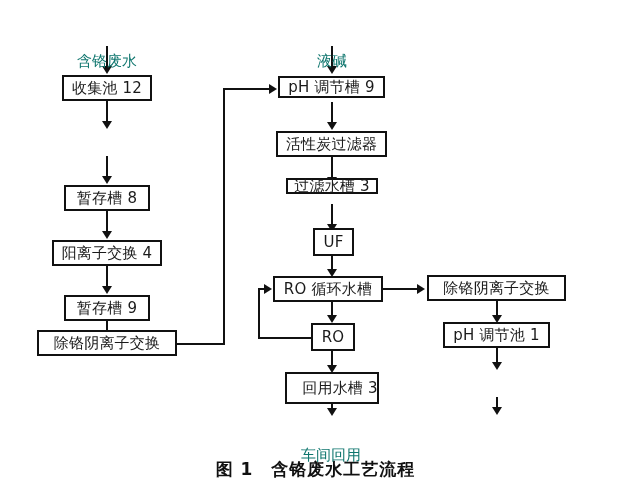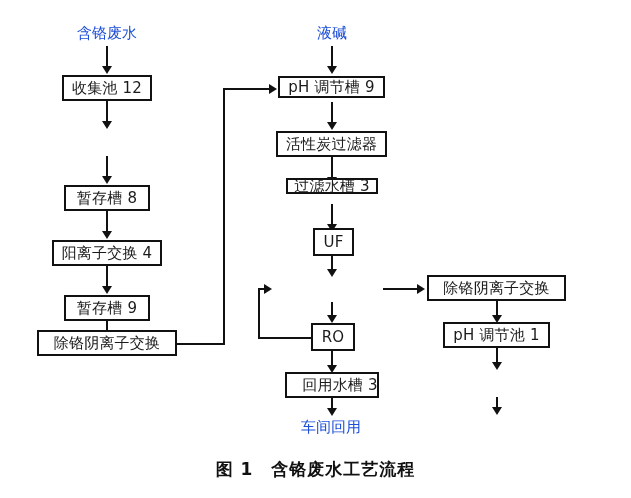--- a/index.html
+++ b/index.html
@@ -40,22 +40,23 @@
   
   .label {
     position: absolute;
     box-sizing: border-box;
     display: flex;
     align-items: center;
     justify-content: center;
     font-size: 15px;
     line-height: 1;
     white-space: nowrap;
-    color: #1d4ed8;
+    color: #0f766e;
     z-index: 3;
+    margin-top: 28px;
   }
   
   .vline {
     position: absolute;
     width: 0;
     border-left: 2px solid #111111;
     z-index: 1;
   }
   .hline {
     position: absolute;
@@ -142,34 +143,35 @@
   <div class="arrow-down" style="left:327px; top:177px;"></div>
 
   <div class="node" style="left:286px; top:178px; width:92px; height:16px;">过滤水槽 3</div>
   <div class="vline" style="left:331px; top:204px; height:21px;"></div>
   <div class="arrow-down" style="left:327px; top:224px;"></div>
 
   <div class="node small" style="left:313px; top:228px; width:41px; height:28px;">UF</div>
   <div class="vline" style="left:331px; top:256px; height:19px;"></div>
   <div class="arrow-down" style="left:327px; top:269px;"></div>
 
+  <div class="node" style="left:273px; top:276px; width:110px; height:26px;">RO 循环水槽</div>
   <div class="vline" style="left:331px; top:302px; height:19px;"></div>
   <div class="arrow-down" style="left:327px; top:315px;"></div>
 
   <div class="node small" style="left:311px; top:323px; width:44px; height:28px;">RO</div>
 
   <div class="hline" style="left:258px; top:337px; width:55px;"></div>
   <div class="vline" style="left:258px; top:288px; height:51px;"></div>
   <div class="hline" style="left:258px; top:288px; width:8px;"></div>
   <div class="arrow-right" style="left:264px; top:284px;"></div>
 
   <div class="vline" style="left:331px; top:351px; height:20px;"></div>
   <div class="arrow-down" style="left:327px; top:365px;"></div>
 
-  <div class="node" style="left:285px; top:372px; width:94px; height:26px;padding-left:16px;">回用水槽 3</div>
+  <div class="node" style="left:285px; top:372px; width:94px; height:32px;padding-left:16px;">回用水槽 3</div>
   <div class="vline" style="left:331px; top:398px; height:14px;"></div>
   <div class="arrow-down" style="left:327px; top:408px;"></div>
 
   <div class="label" style="left:276px; top:416px; width:110px; height:22px;">车间回用</div>
 
   <div class="hline" style="left:383px; top:288px; width:36px;"></div>
   <div class="arrow-right" style="left:417px; top:284px;"></div>
 
   <div class="node" style="left:427px; top:275px; width:139px; height:26px;">除铬阴离子交换</div>
   <div class="vline" style="left:496px; top:301px; height:20px;"></div>

